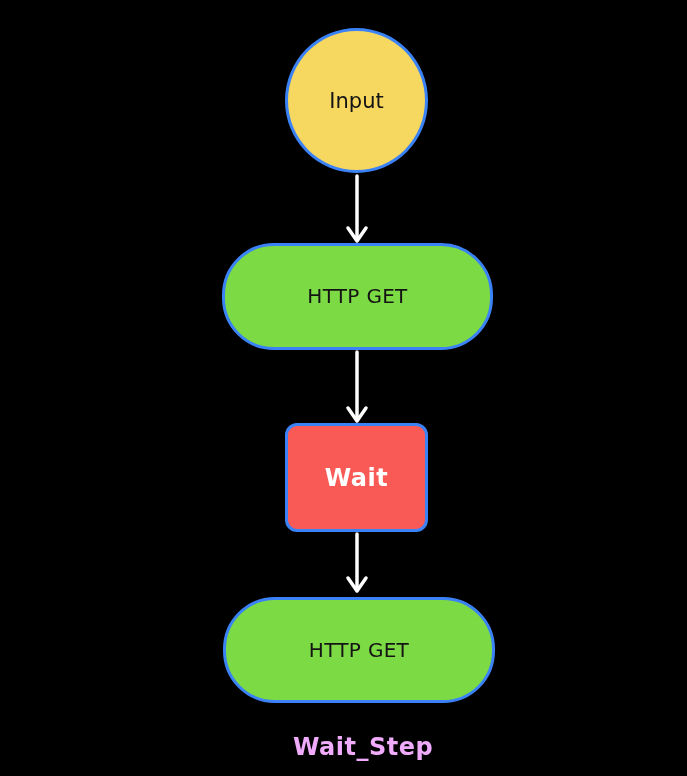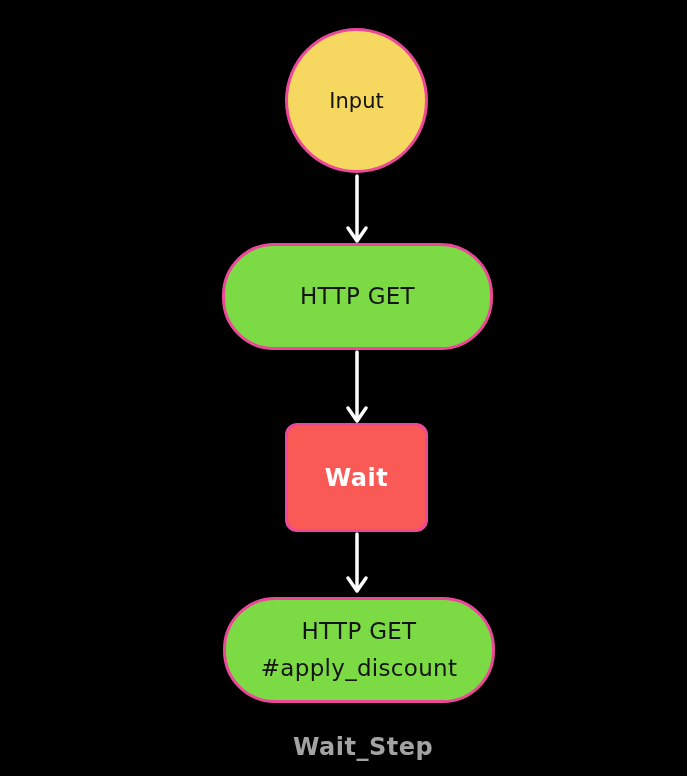--- a/index.html
+++ b/index.html
@@ -11,39 +11,39 @@
     position: relative;
     width: 687px;
     height: 776px;
     background: #000000;
     overflow: hidden;
     font-family: "DejaVu Sans", sans-serif;
   }
   .node {
     position: absolute;
     box-sizing: border-box;
-    border: 3px solid #ec4899;
+    border: 3px solid #3b82f6;
     display: flex;
     flex-direction: column;
     align-items: center;
     justify-content: center;
     text-align: center;
   }
   .node-circle {
     left: 285px;
     top: 28px;
     width: 143px;
     height: 145px;
     border-radius: 50%;
     font-size: 21px;
     color: #141414;
   }
   .node-rounded {
     border-radius: 52px;
-    font-size: 23px;
+    font-size: 20px;
     color: #141414;
     line-height: 1.62;
     letter-spacing: 0.3px;
   }
   .node-rounded-1 {
     left: 222px;
     top: 243px;
     width: 271px;
     height: 107px;
   }
@@ -73,21 +73,21 @@
     pointer-events: none;
   }
   .caption {
     position: absolute;
     left: 363px;
     top: 733px;
     transform: translateX(-50%);
     font-size: 24px;
     font-weight: bold;
     letter-spacing: 0.5px;
-    color: #a3a3a3;
+    color: #f0abfc;
     white-space: nowrap;
   }
 </style>
 </head>
 <body>
 
 <div class="canvas">
 
   <svg class="arrow-layer" viewBox="0 0 687 776">
     <g stroke="#ffffff" stroke-width="3.5" fill="none" stroke-linecap="round" stroke-linejoin="round">
@@ -113,18 +113,17 @@
   <div class="node node-rounded node-rounded-1" style="background-color: rgb(124, 218, 68); color: rgb(20, 20, 20);">
     <span>HTTP GET</span>
   </div>
 
   <div class="node node-rect" style="background-color: rgb(250, 90, 85); color: rgb(255, 255, 255);">
     <span>Wait</span>
   </div>
 
   <div class="node node-rounded node-rounded-2" style="background-color: rgb(124, 218, 68); color: rgb(20, 20, 20);">
     <span>HTTP GET</span>
-    <span>#apply_discount</span>
   </div>
 
   <div class="caption">Wait_Step</div>
 
 </div>
 
 </body></html>

